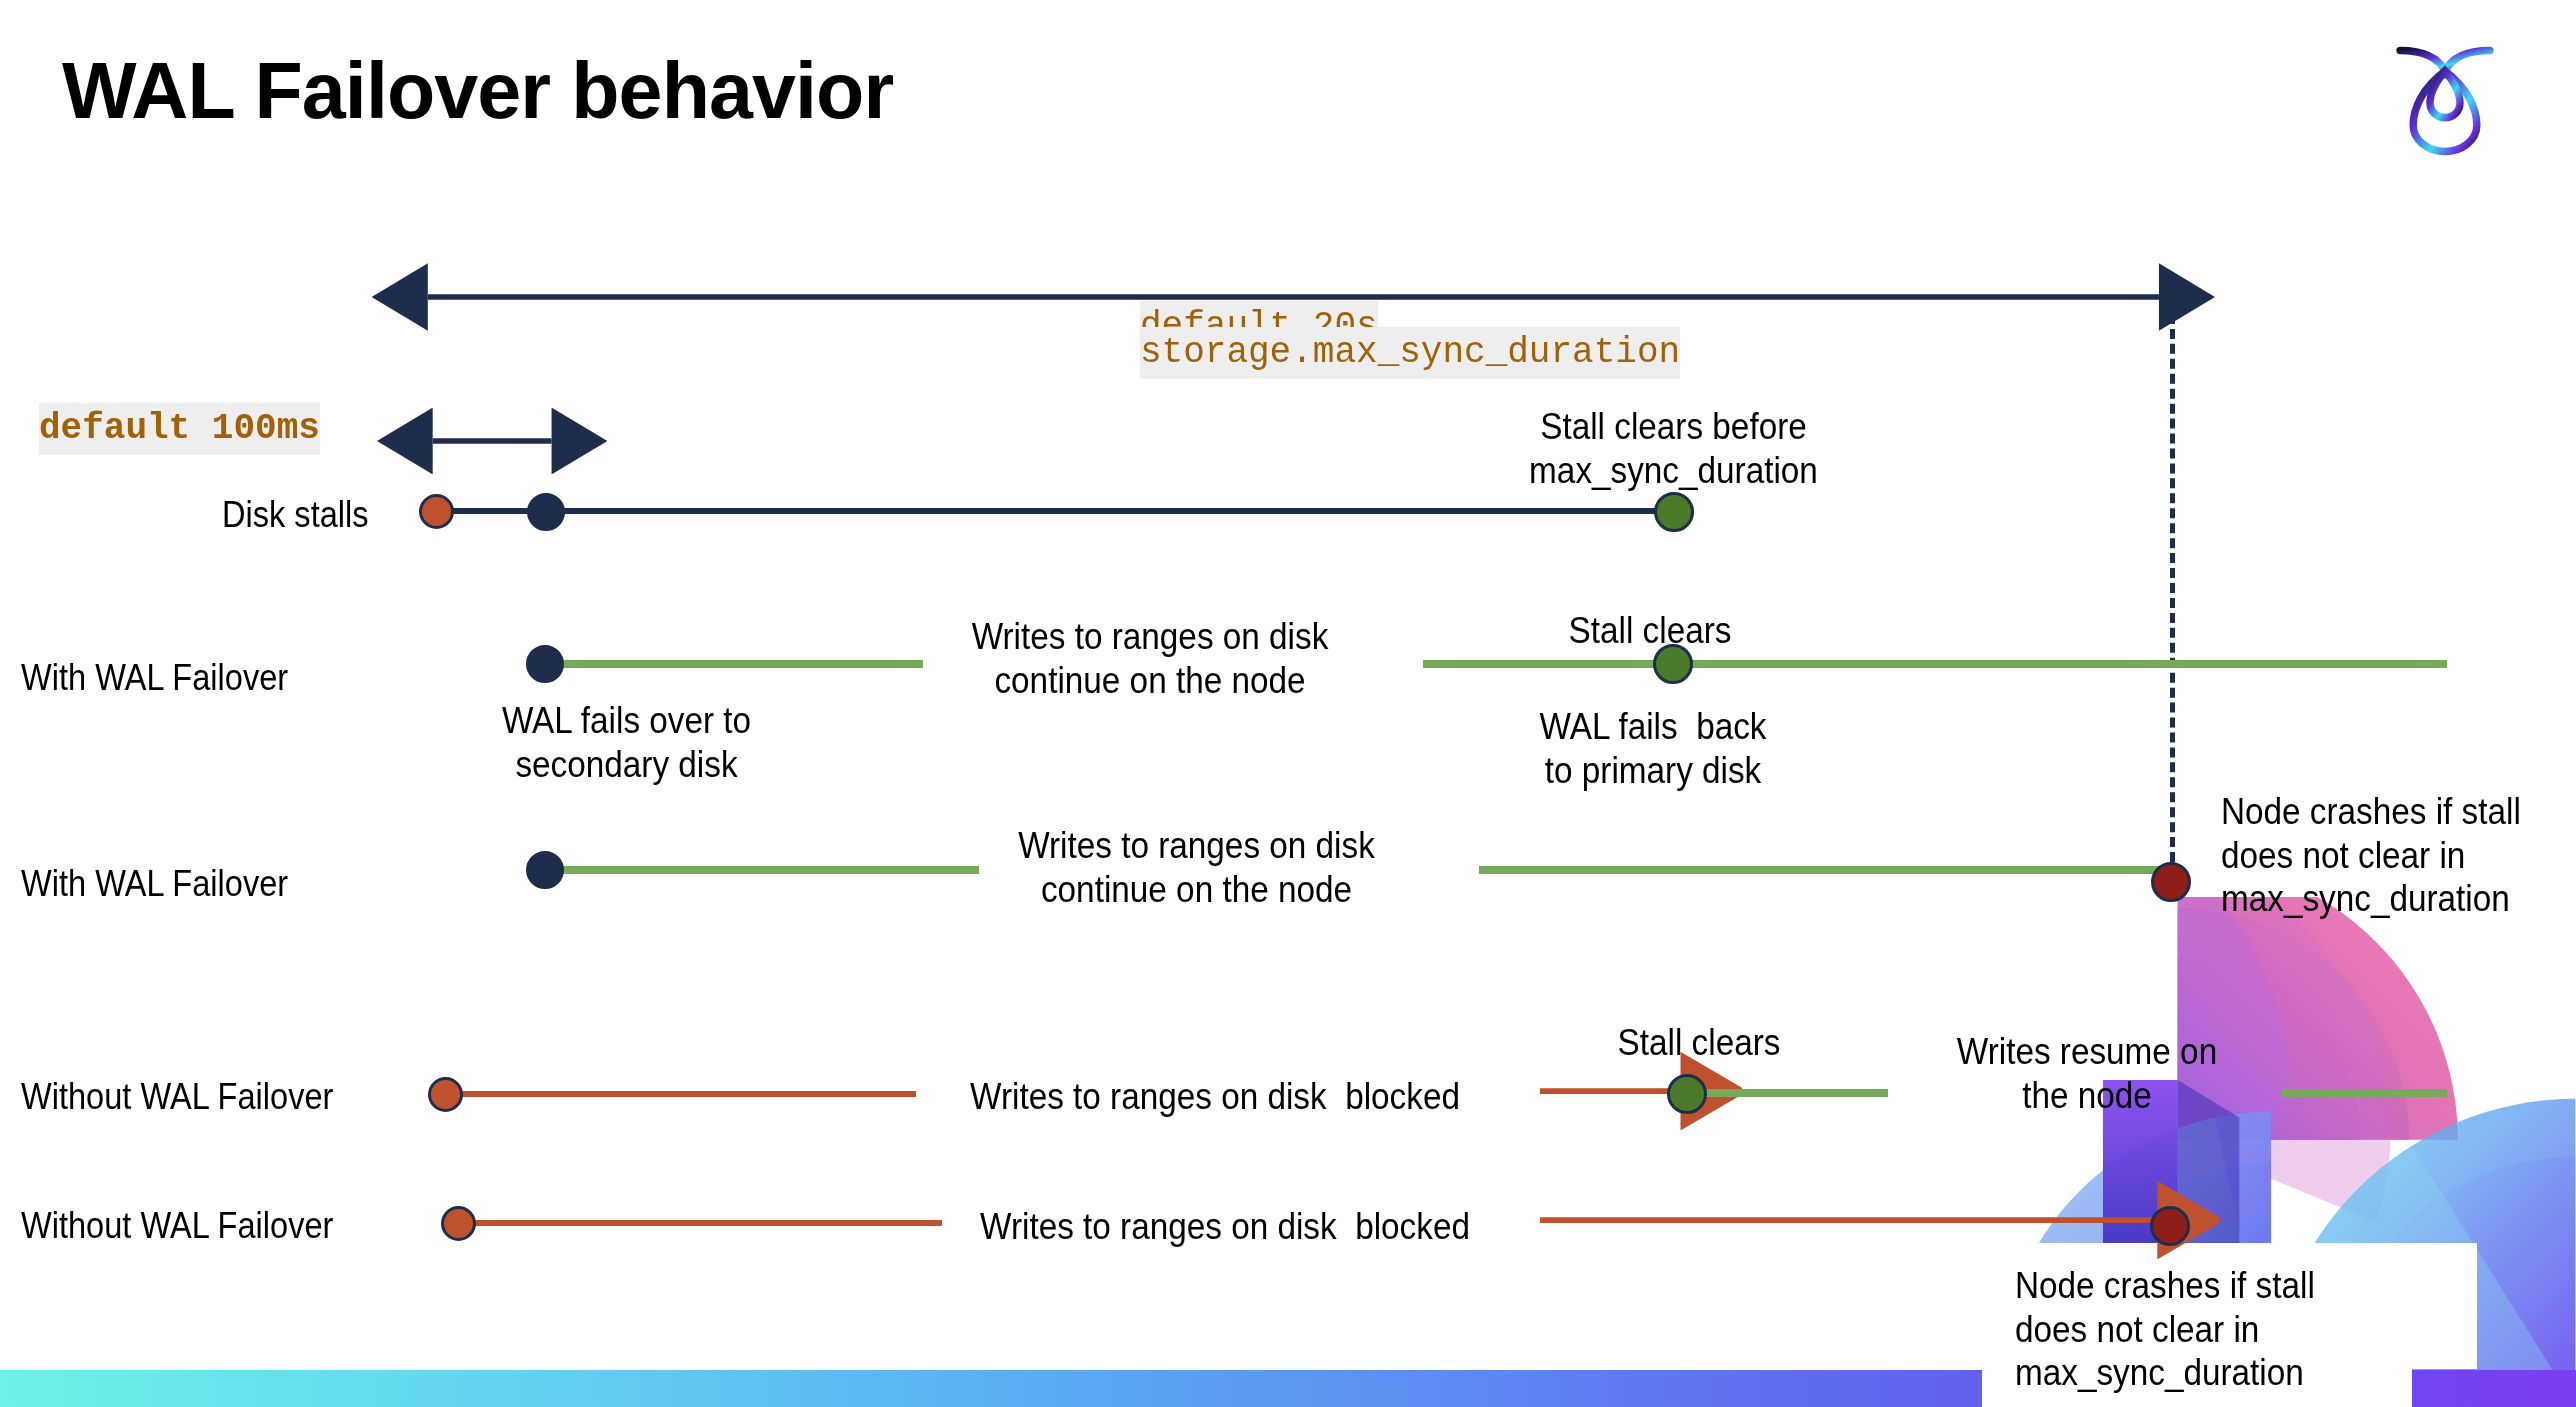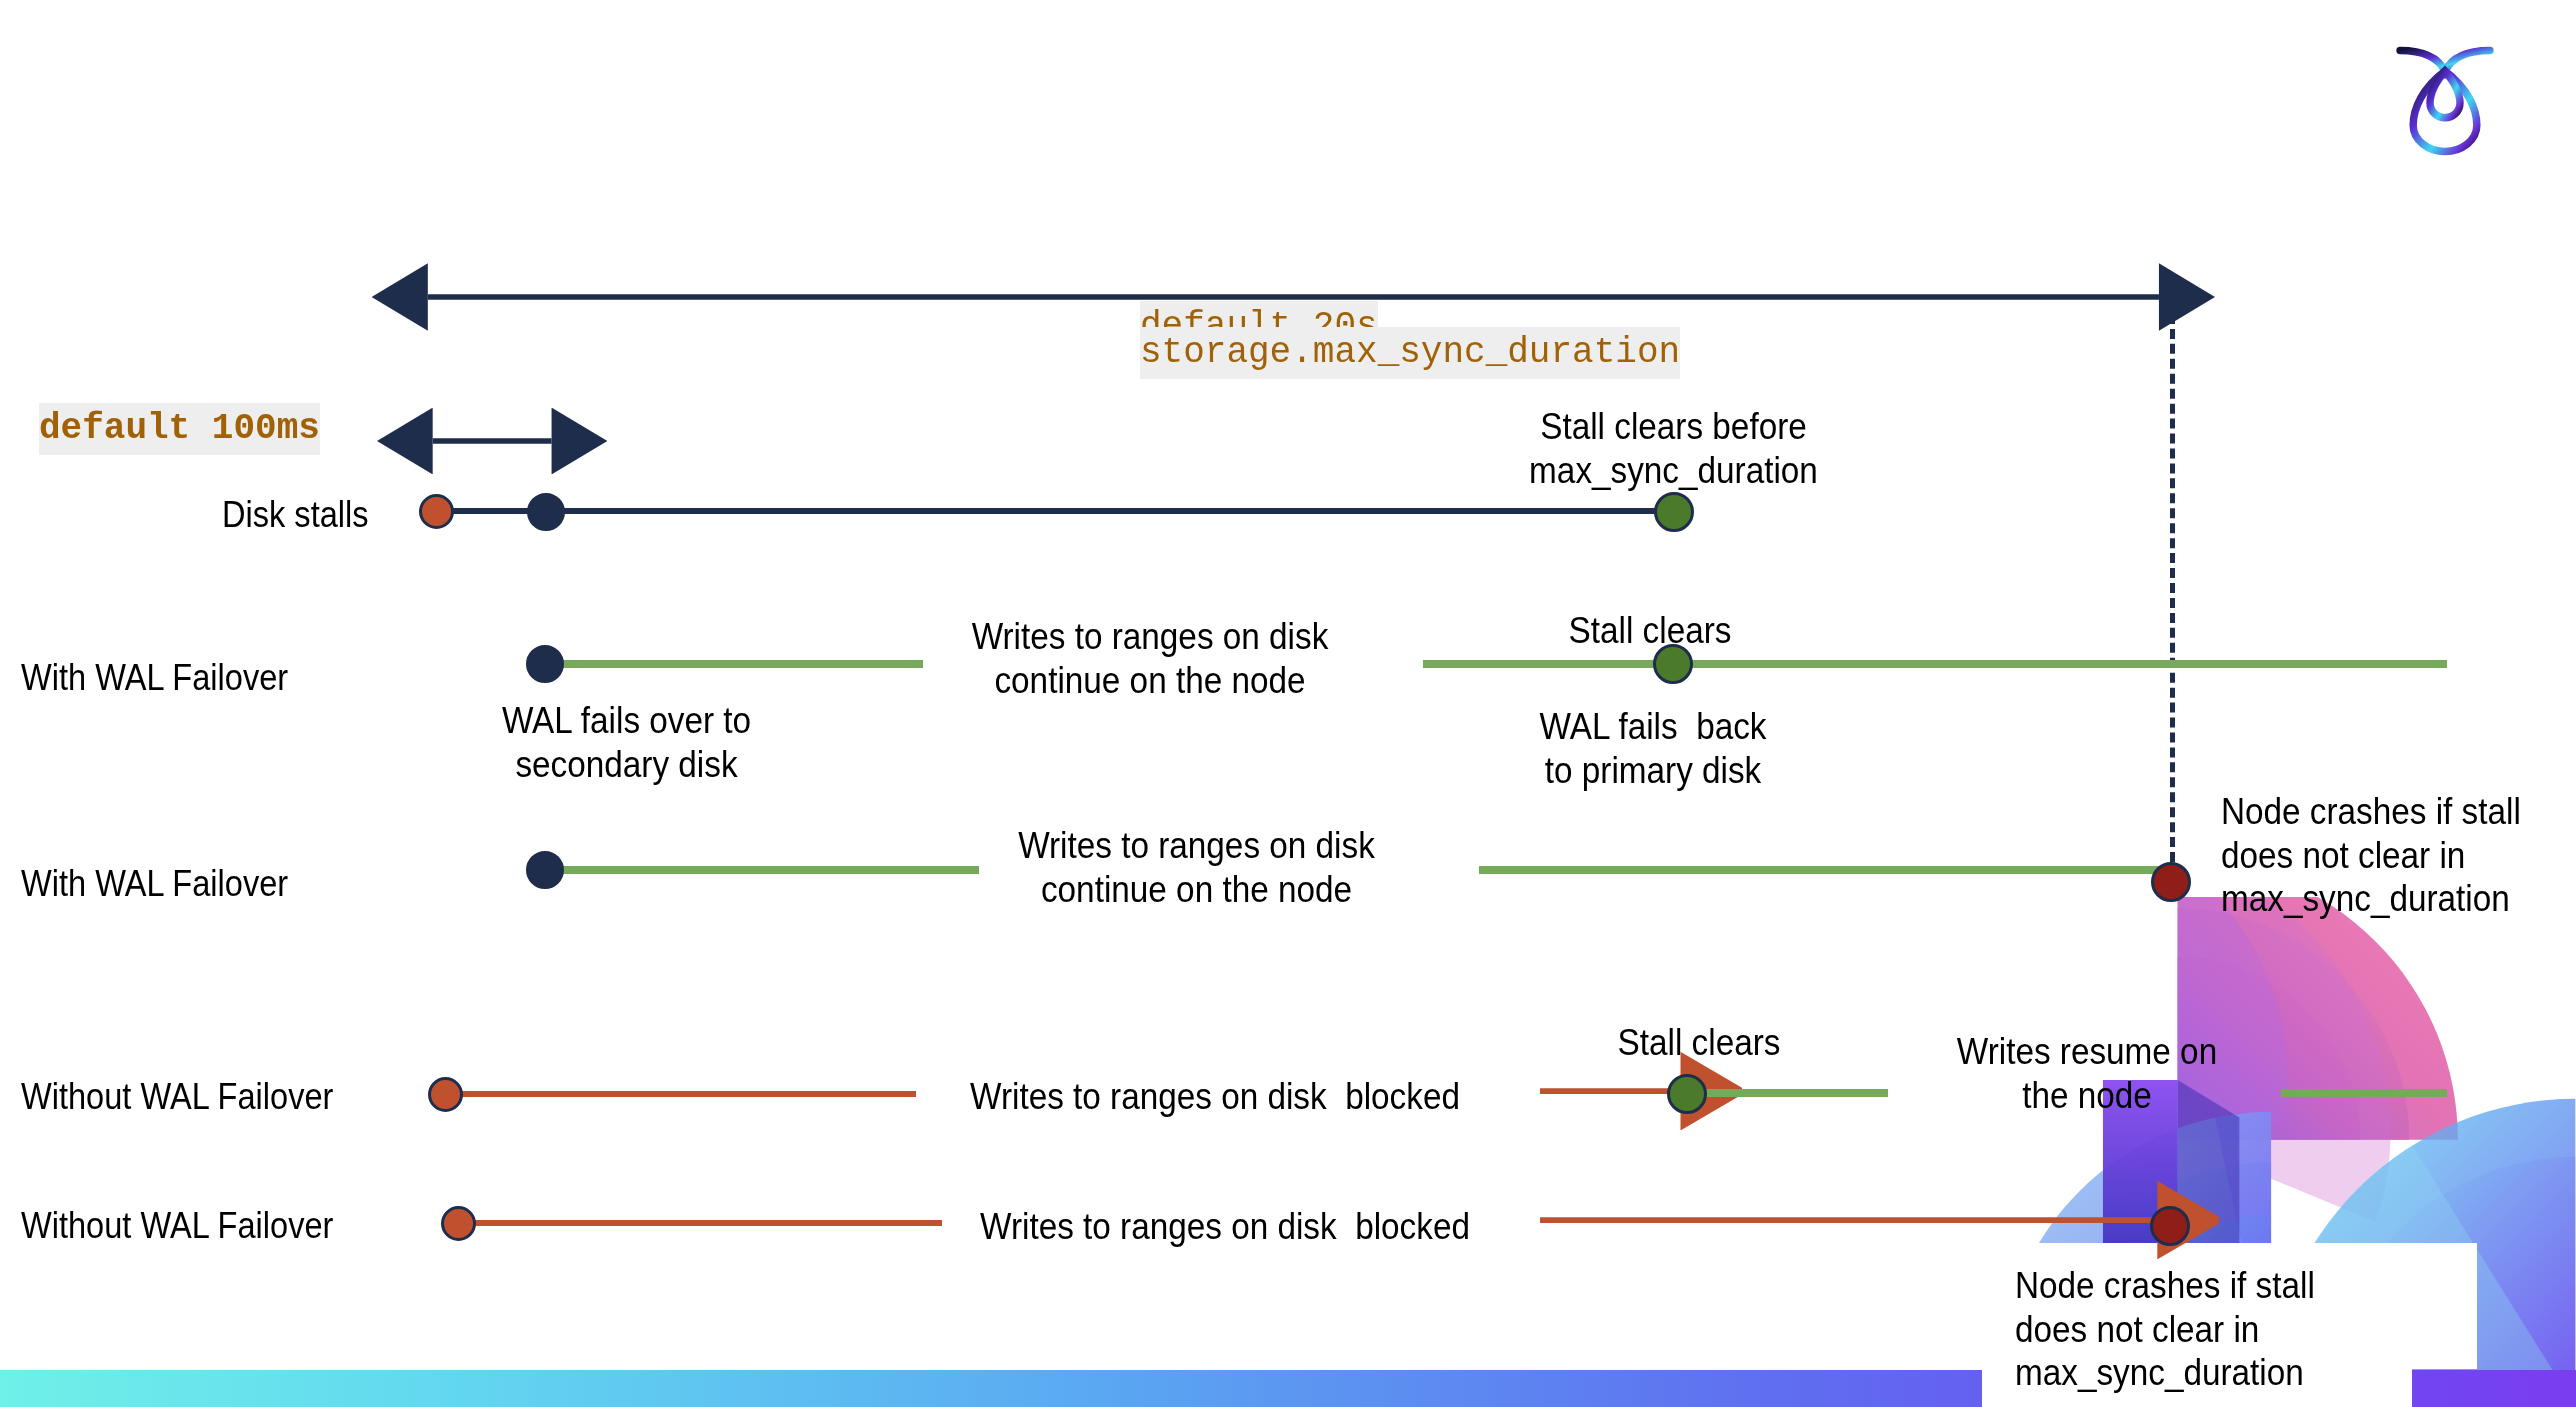--- a/index.html
+++ b/index.html
@@ -149,20 +149,21 @@
         <path d="M330,196 L330,546 L396,546 L396,236 Z" fill="#3e2db0" opacity="0.55"></path>
       </g>
     </svg>
   </div>
 
   <div id="decoMask"></div>
 
   <div id="bottomBar"></div>
   <div id="bottomBarMask"></div>
 
+  <div id="title">WAL Failover behavior</div>
 
   <div id="logo">
     <svg width="120" height="131" viewBox="0 0 128 140" xmlns="http://www.w3.org/2000/svg">
       <defs>
         <linearGradient id="lg" x1="0" y1="0" x2="1" y2="1">
           <stop offset="0" stop-color="#11123a"></stop>
           <stop offset="0.35" stop-color="#5b2fd4"></stop>
           <stop offset="0.62" stop-color="#3fd7f2"></stop>
           <stop offset="0.85" stop-color="#6a2fd4"></stop>
           <stop offset="1" stop-color="#18113f"></stop>

